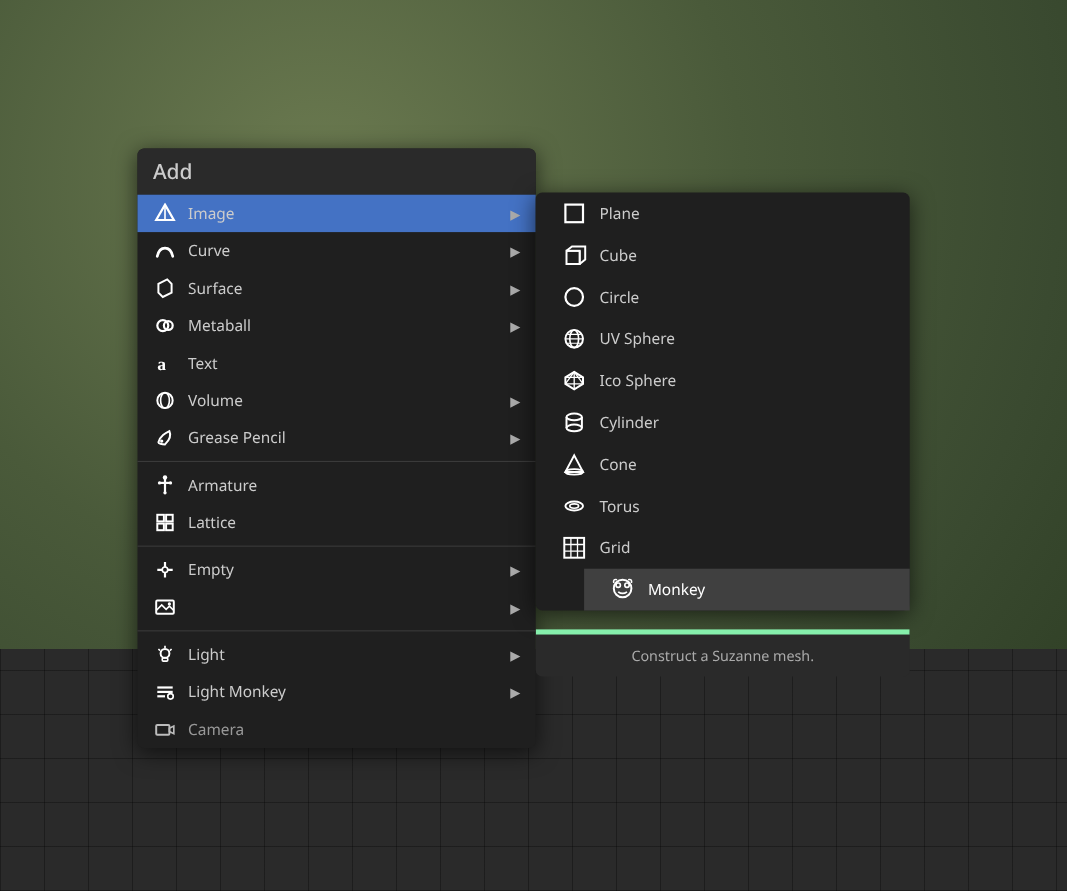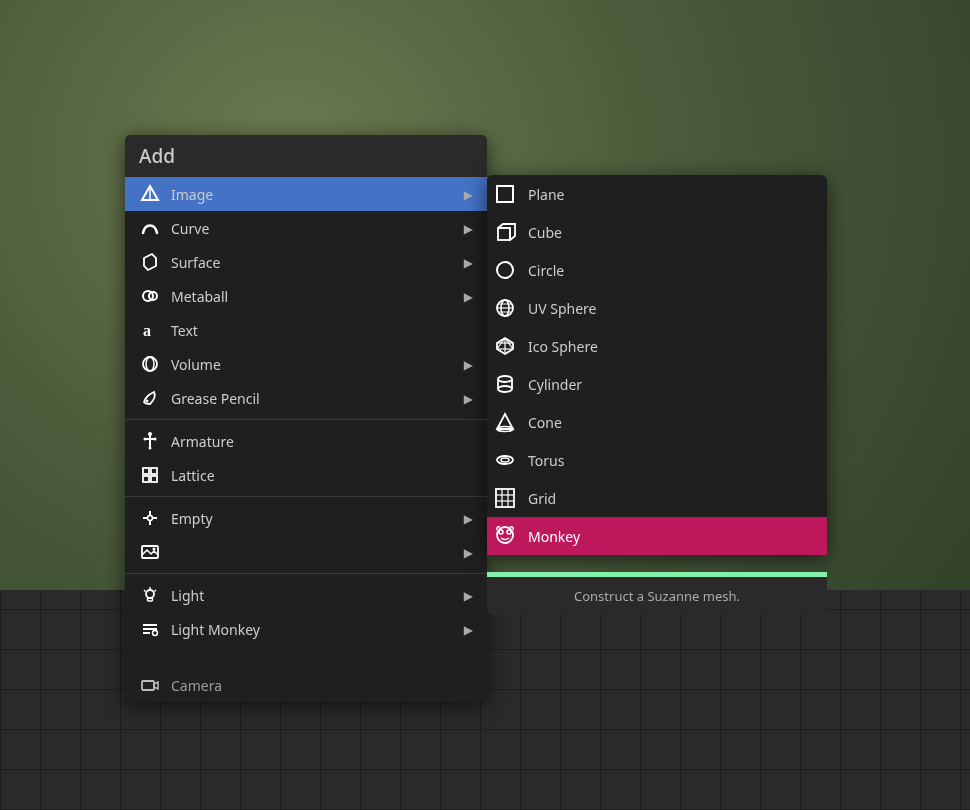--- a/index.html
+++ b/index.html
@@ -104,28 +104,29 @@
       background: #1f1f1f;
       border-radius: 6px;
       box-shadow: 0 4px 20px rgba(0,0,0,0.6);
       z-index: 20;
       overflow: visible;
     }
 
     .submenu-item {
       display: flex;
       align-items: center;
-      padding: 6px 5px;
+      padding: 6px 22px;
       color: #cccccc;
       cursor: pointer;
       user-select: none;
     }
 
     .submenu-item.active {
-      background: #be185d;
+      background: #404040;
+      margin-left: 44px;
     }
 
     .submenu-item .icon {
       width: 26px;
       height: 26px;
       margin-right: 10px;
       display: flex;
       align-items: center;
       justify-content: center;
       flex-shrink: 0;
@@ -308,21 +309,21 @@
         <line x1="3" y1="6" x2="17" y2="6" stroke="white" stroke-width="2"></line>
         <line x1="3" y1="10" x2="17" y2="10" stroke="white" stroke-width="2"></line>
         <line x1="3" y1="14" x2="10" y2="14" stroke="white" stroke-width="2"></line>
         <circle cx="15" cy="14" r="2.5" fill="none" stroke="white" stroke-width="1.5"></circle>
       </svg>
     </span>
     <span class="label">Light Monkey</span>
     <span class="arrow">▶</span>
   </div>
 
-  <div class="menu-item" style="opacity:0.7;margin-top:22px;">
+  <div class="menu-item" style="opacity:0.7;">
     <span class="icon">
       <svg width="20" height="20" viewBox="0 0 20 20">
         <rect x="2" y="6" width="12" height="9" rx="1" fill="none" stroke="white" stroke-width="1.8"></rect>
         <path d="M14 9 L18 7 L18 14 L14 12Z" fill="none" stroke="white" stroke-width="1.5"></path>
       </svg>
     </span>
     <span class="label">Camera</span>
   </div>
 
   <div class="submenu">

